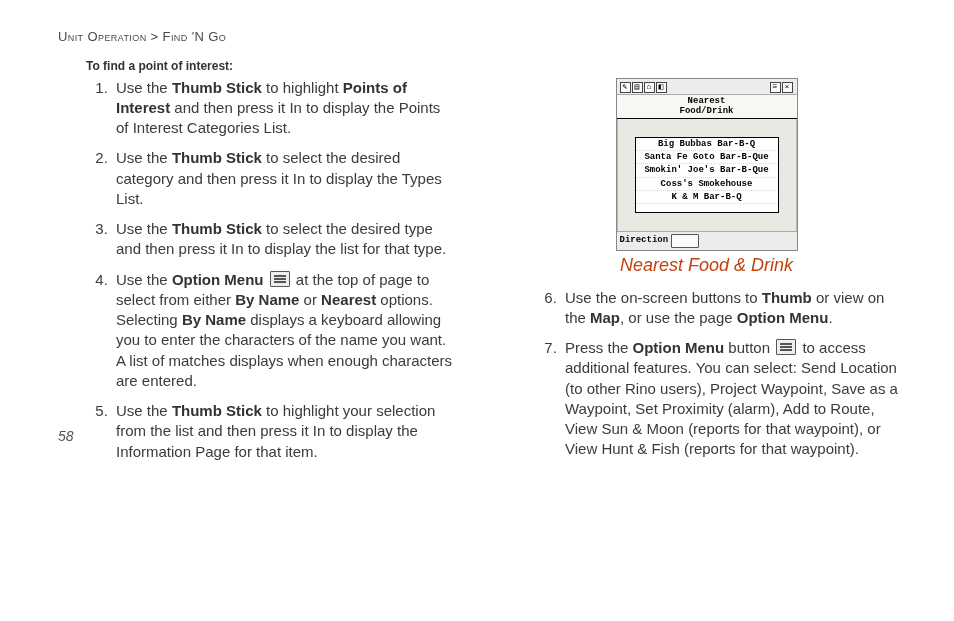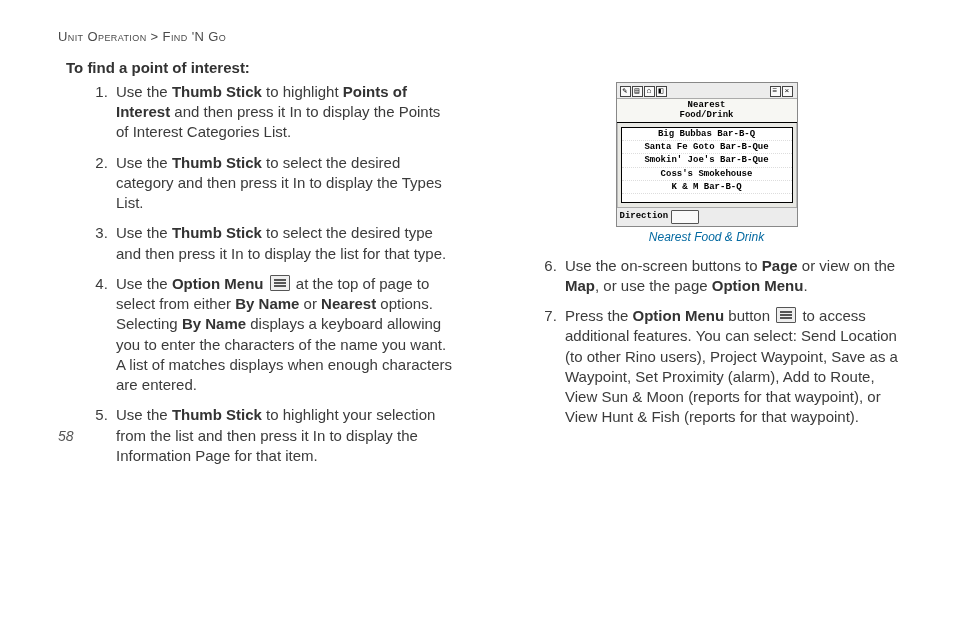--- a/index.html
+++ b/index.html
@@ -23,22 +23,22 @@
   .breadcrumb {
     font-size: 13px;
     font-variant: small-caps;
     letter-spacing: 0.4px;
     color: #4a4a4a;
     margin-bottom: 12px;
   }
   .heading {
     font-weight: bold;
     color: #333;
-    margin: 4px 0 4px 8px;
-    font-size: 15px;
+    margin: 4px 0 4px 28px;
+    font-size: 12px;
   }
   .columns {
     display: flex;
     gap: 50px;
   }
   .col {
     flex: 1 1 0;
   }
   ol.steps {
     list-style: decimal;
@@ -78,21 +78,21 @@
     font-weight: bold;
     padding: 2px 0;
     font-size: 9px;
     line-height: 1.05;
     border-bottom: 1px solid #000;
   }
   .ss-list {
     background: #fff;
     padding: 0;
     border: 1px solid #000;
-    margin: 4px;
+    margin: 18px;
     height: 74px;
     overflow: hidden;
   }
   .ss-row {
     border-bottom: 1px dotted #ddd;
     white-space: nowrap;
     font-size: 9px;
     padding: 0 1px;
     font-weight: bold;
   }
@@ -103,22 +103,22 @@
     background: #ececec;
     border-top: 1px solid #aaa;
     font-size: 9px;
     font-weight: bold;
     text-align: right;
   }
   .ss-footer .box { border:1px solid #555; border-radius:1px; padding:0 5px; background:#fafafa;}
   .ss-icons span { display:inline-block; width:9px; height:9px; border:1px solid #444; margin-right:1px; font-size:8px; line-height:8px; text-align:center; background:#fafafa;}
   .caption {
     font-style: italic;
-    font-size: 12px;
-    color: #0369a1;
+    font-size: 18px;
+    color: #c2410c;
     margin-top: 2px;
   }
   .menu-icon {
     display: inline-block;
     width: 18px;
     height: 14px;
     border: 1px solid #555;
     background: #efefef;
     vertical-align: -2px;
     margin: 0 2px;
@@ -189,21 +189,21 @@
           </div>
           <div class="ss-footer">
             <span>Direction</span>
             <span class="box">&nbsp;&nbsp;&nbsp;</span>
           </div>
         </div>
         <div class="caption">Nearest Food &amp; Drink</div>
       </div>
 
       <ol class="steps" start="6">
-        <li>Use the on-screen buttons to <span class="b">Page</span> or view on the <span class="b">Map</span>, or use the page <span class="b">Option Menu</span>.</li>
+        <li>Use the on-screen buttons to <span class="b">Thumb</span> or view on the <span class="b">Map</span>, or use the page <span class="b">Option Menu</span>.</li>
         <li>Press the <span class="b">Option Menu</span> button <span class="menu-icon"></span> to access additional features. You can select: Send Location (to other Rino users), Project Waypoint, Save as a Waypoint, Set Proximity (alarm), Add to Route, View Sun &amp; Moon (reports for that waypoint), or View Hunt &amp; Fish (reports for that waypoint).</li>
       </ol>
     </div>
 
   </div>
 
   <div class="footer">
     <span>58</span>
   </div>
 

